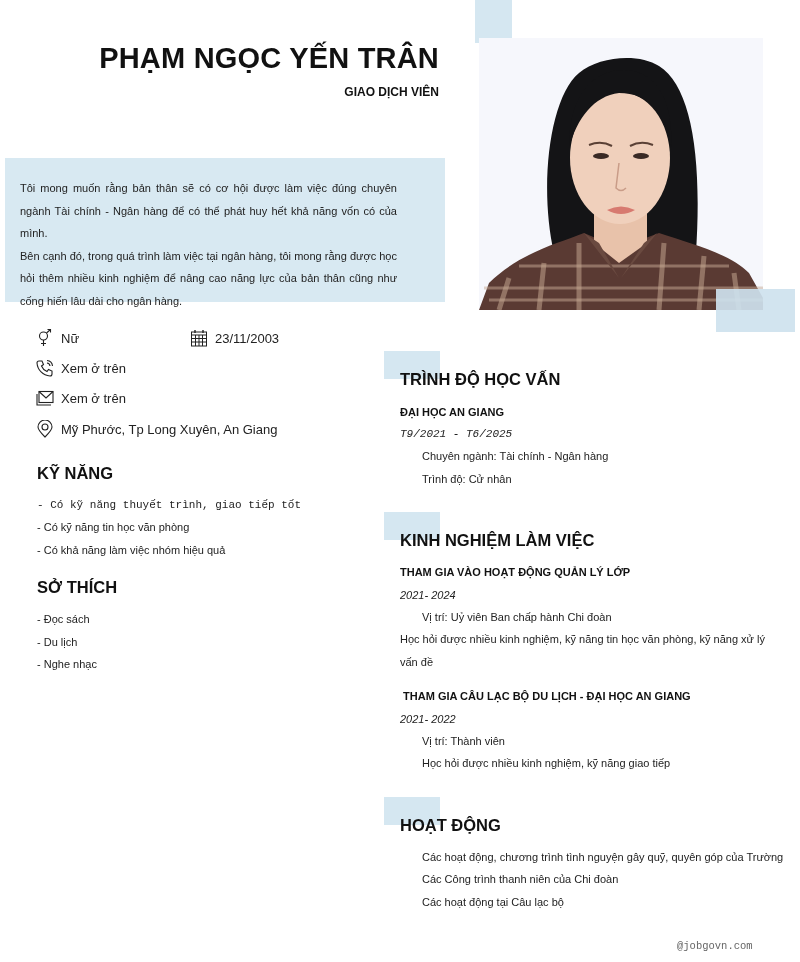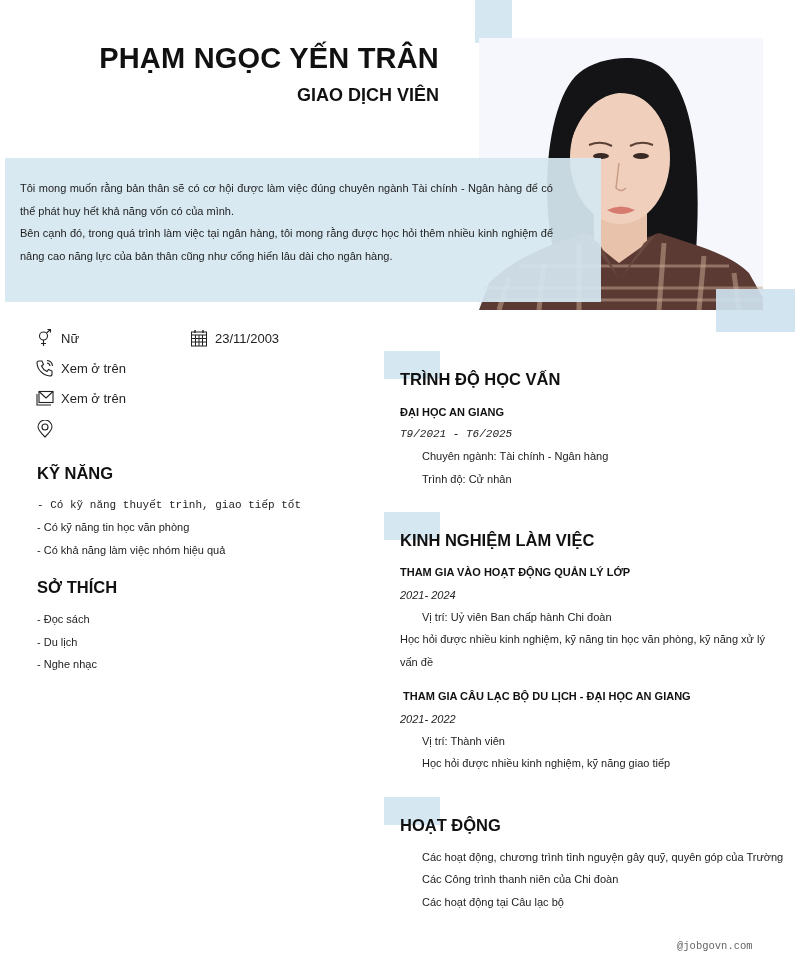--- a/index.html
+++ b/index.html
@@ -7,26 +7,26 @@
   body { position: relative; font-family: "Liberation Sans", "DejaVu Sans", sans-serif; color: #111; }
 
   .deco { position: absolute; background: #d5e7f1; }
   .deco-top { left: 475px; top: 0; width: 37px; height: 43px; }
   .deco-photo-br { left: 716px; top: 289px; width: 79px; height: 43px; background: rgba(206,226,238,0.92); z-index: 3; }
   .deco-edu { left: 384px; top: 351px; width: 56px; height: 28px; }
   .deco-exp { left: 384px; top: 512px; width: 56px; height: 28px; }
   .deco-act { left: 384px; top: 797px; width: 56px; height: 28px; }
 
   .name { position: absolute; right: 361px; top: 42px; font-size: 29px; font-weight: 700; letter-spacing: 0.2px; white-space: nowrap; }
-  .role { position: absolute; right: 361px; top: 85px; font-size: 18px; font-weight: 700; white-space: nowrap; }
+  .role { position: absolute; right: 361px; top: 85px; font-size: 12px; font-weight: 700; white-space: nowrap; }
 
   .photo { position: absolute; left: 479px; top: 38px; width: 284px; height: 272px; background: #f6f7fc; overflow: hidden; z-index: 1; }
   .photo svg { width: 100%; height: 100%; display: block; }
 
-  .intro { position: absolute; left: 5px; top: 158px; width: 596px; height: 144px; background: rgba(213,231,241,0.93); z-index: 2; padding: 19px 48px 0 15px; }
+  .intro { position: absolute; left: 5px; top: 158px; width: 440px; height: 144px; background: rgba(213,231,241,0.93); z-index: 2; padding: 19px 48px 0 15px; }
   .intro p { font-size: 11px; line-height: 22.5px; text-align: justify; color: #222; }
 
   .info-row { position: absolute; display: flex; align-items: center; font-size: 13px; color: #222; }
   .info-row .ic { width: 18px; height: 18px; margin-right: 7px; display: inline-flex; align-items: center; justify-content: center; }
   .info-row .ic svg { width: 18px; height: 18px; }
 
   .sec-title { position: absolute; font-size: 16.5px; font-weight: 700; color: #111; white-space: nowrap; z-index: 2; }
   .list-item { position: absolute; font-size: 11px; color: #222; white-space: nowrap; }
   .item-title { position: absolute; font-size: 11px; font-weight: 700; color: #111; white-space: nowrap; }
   .item-date { position: absolute; font-size: 11px; font-style: italic; color: #222; white-space: nowrap; }
@@ -119,20 +119,21 @@
   <span>Xem ở trên</span>
 </div>
 
 <div class="info-row" style="left:36px; top:420px;">
   <span class="ic">
     <svg viewBox="0 0 18 18" fill="none" stroke="#222" stroke-width="1.1">
       <path d="M9 17 C4 12 2 9 2 7 A7 7 0 0 1 16 7 C16 9 14 12 9 17 Z"></path>
       <circle cx="9" cy="7" r="3"></circle>
     </svg>
   </span>
+  <span>Mỹ Phước, Tp Long Xuyên, An Giang</span>
 </div>
 
 <div class="sec-title" style="left:37px; top:464px;text-align:center;">KỸ NĂNG</div>
 <div class="list-item" style="left:37px; top:499px;font-family:Liberation Mono, monospace;">- Có kỹ năng thuyết trình, giao tiếp tốt</div>
 <div class="list-item" style="left:37px; top:521px;">- Có kỹ năng tin học văn phòng</div>
 <div class="list-item" style="left:37px; top:544px;">- Có khả năng làm việc nhóm hiệu quả</div>
 
 <div class="sec-title" style="left:37px; top:578px;">SỞ THÍCH</div>
 <div class="list-item" style="left:37px; top:613px;">- Đọc sách</div>
 <div class="list-item" style="left:37px; top:636px;">- Du lịch</div>

